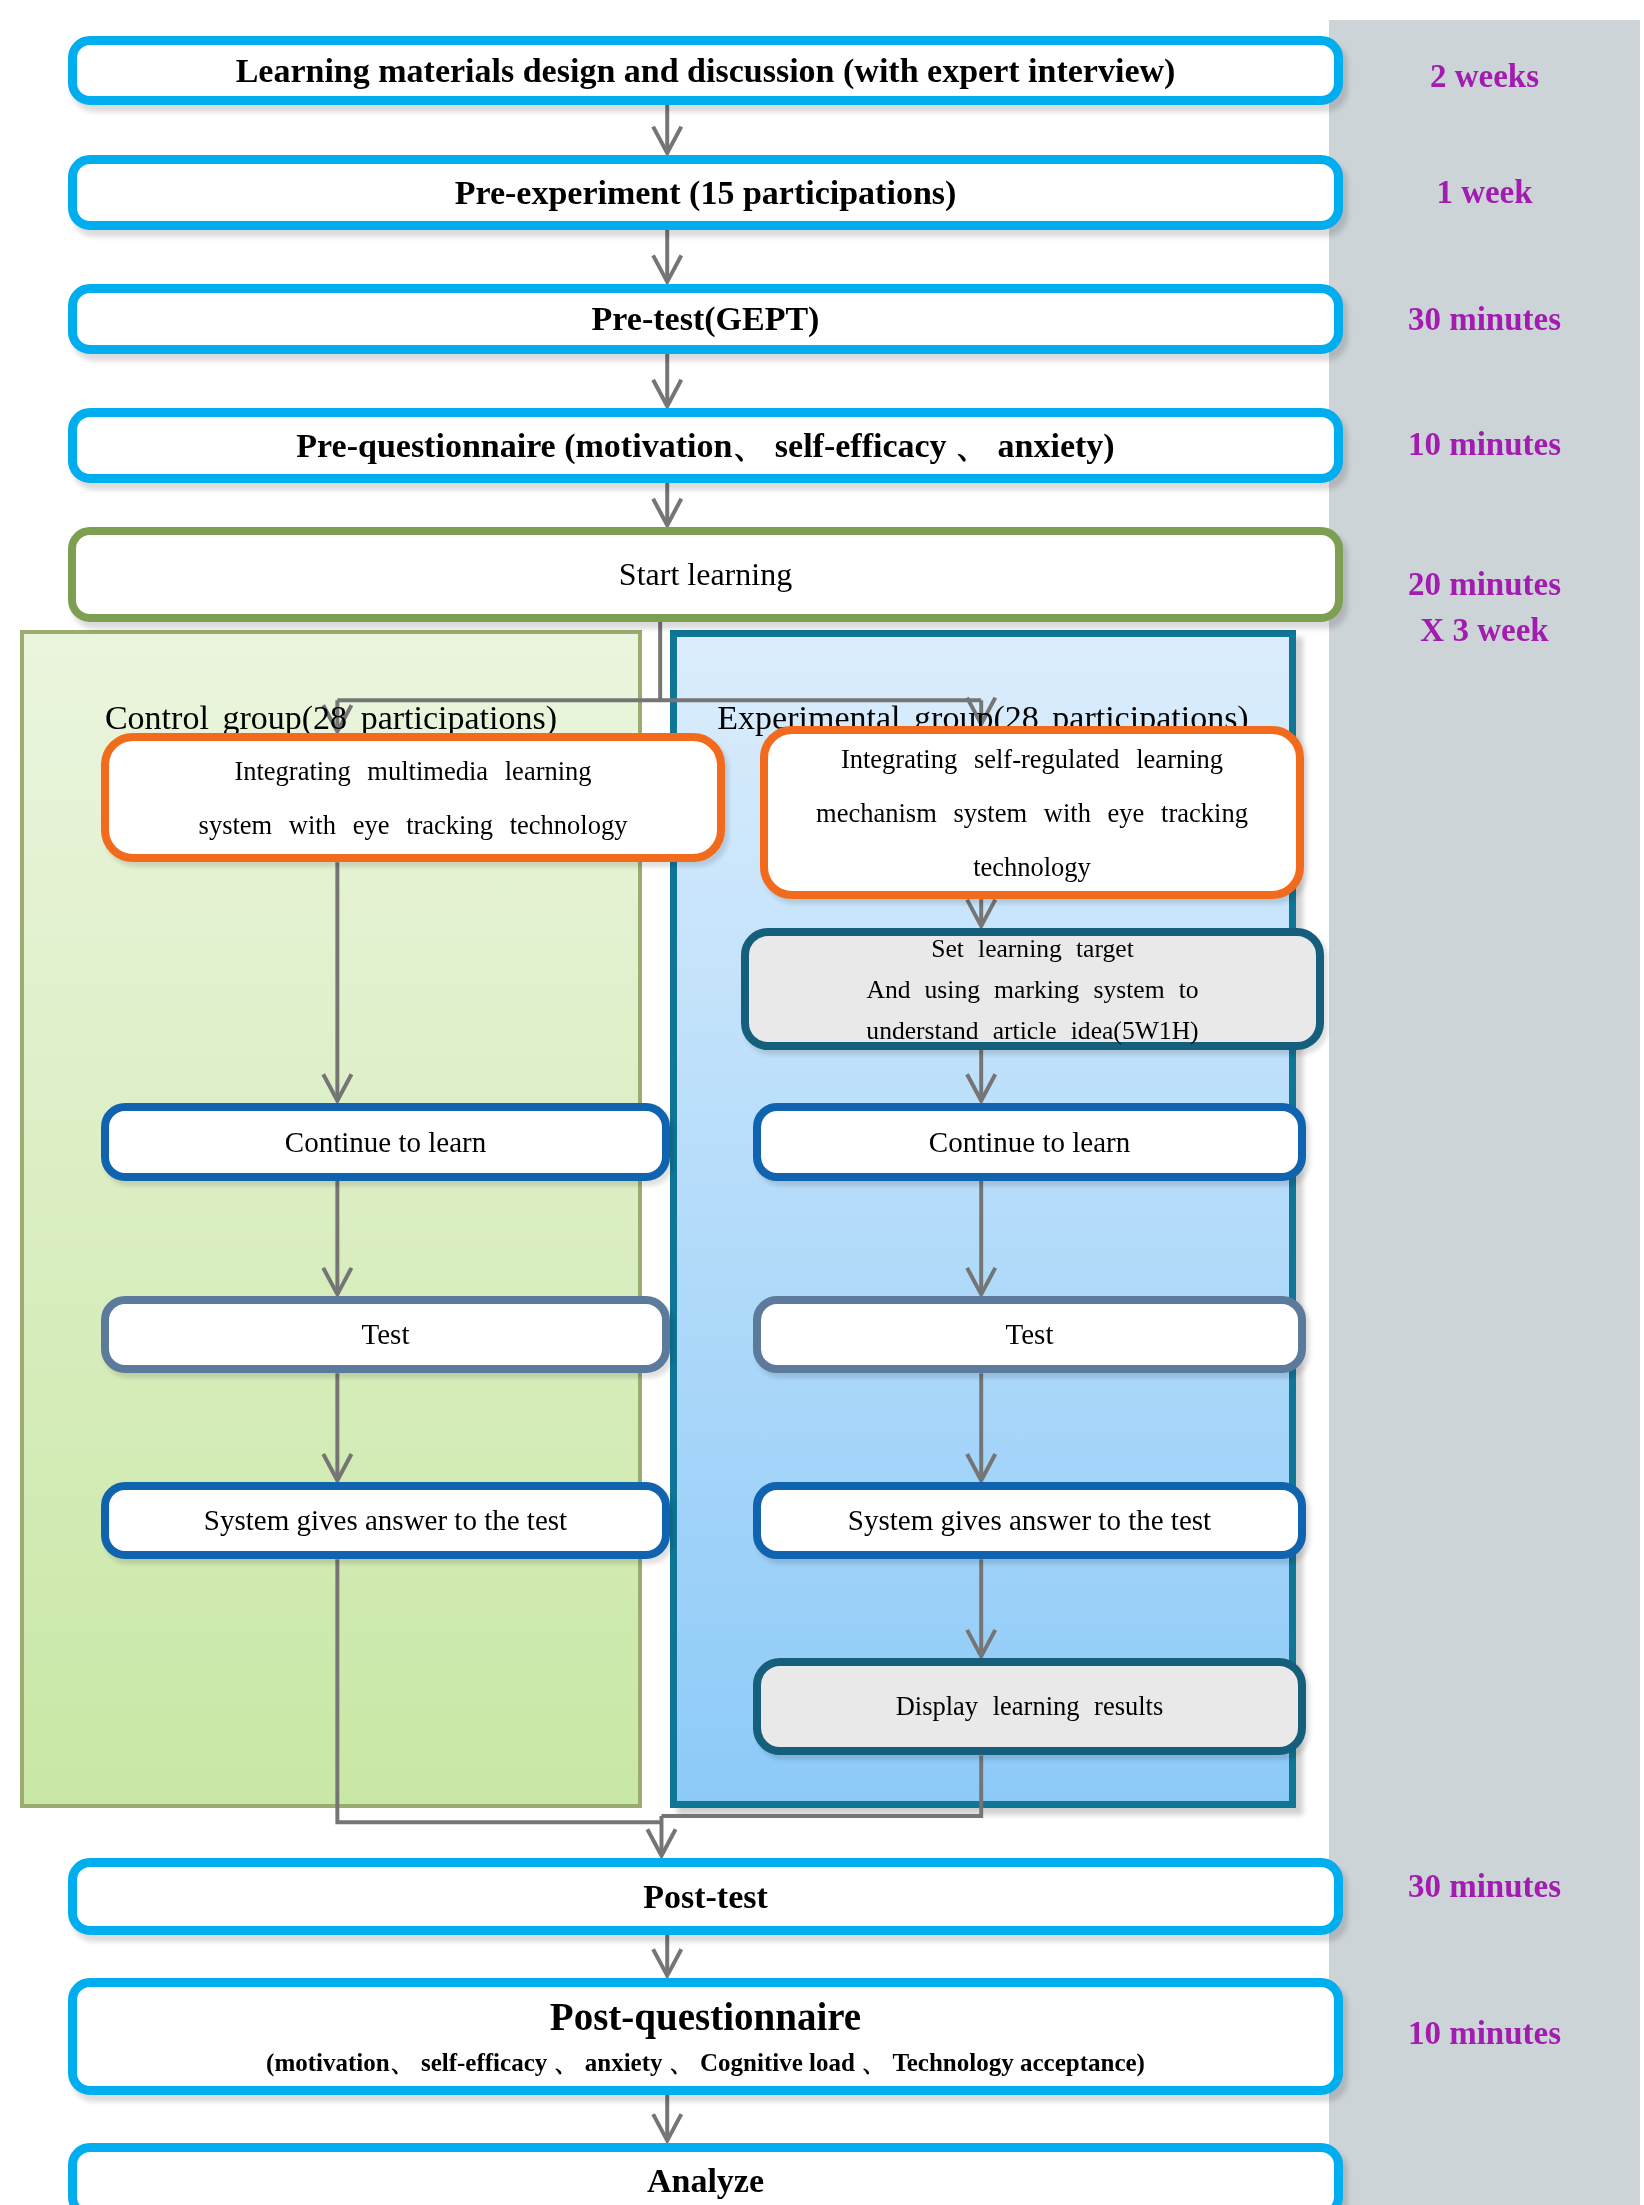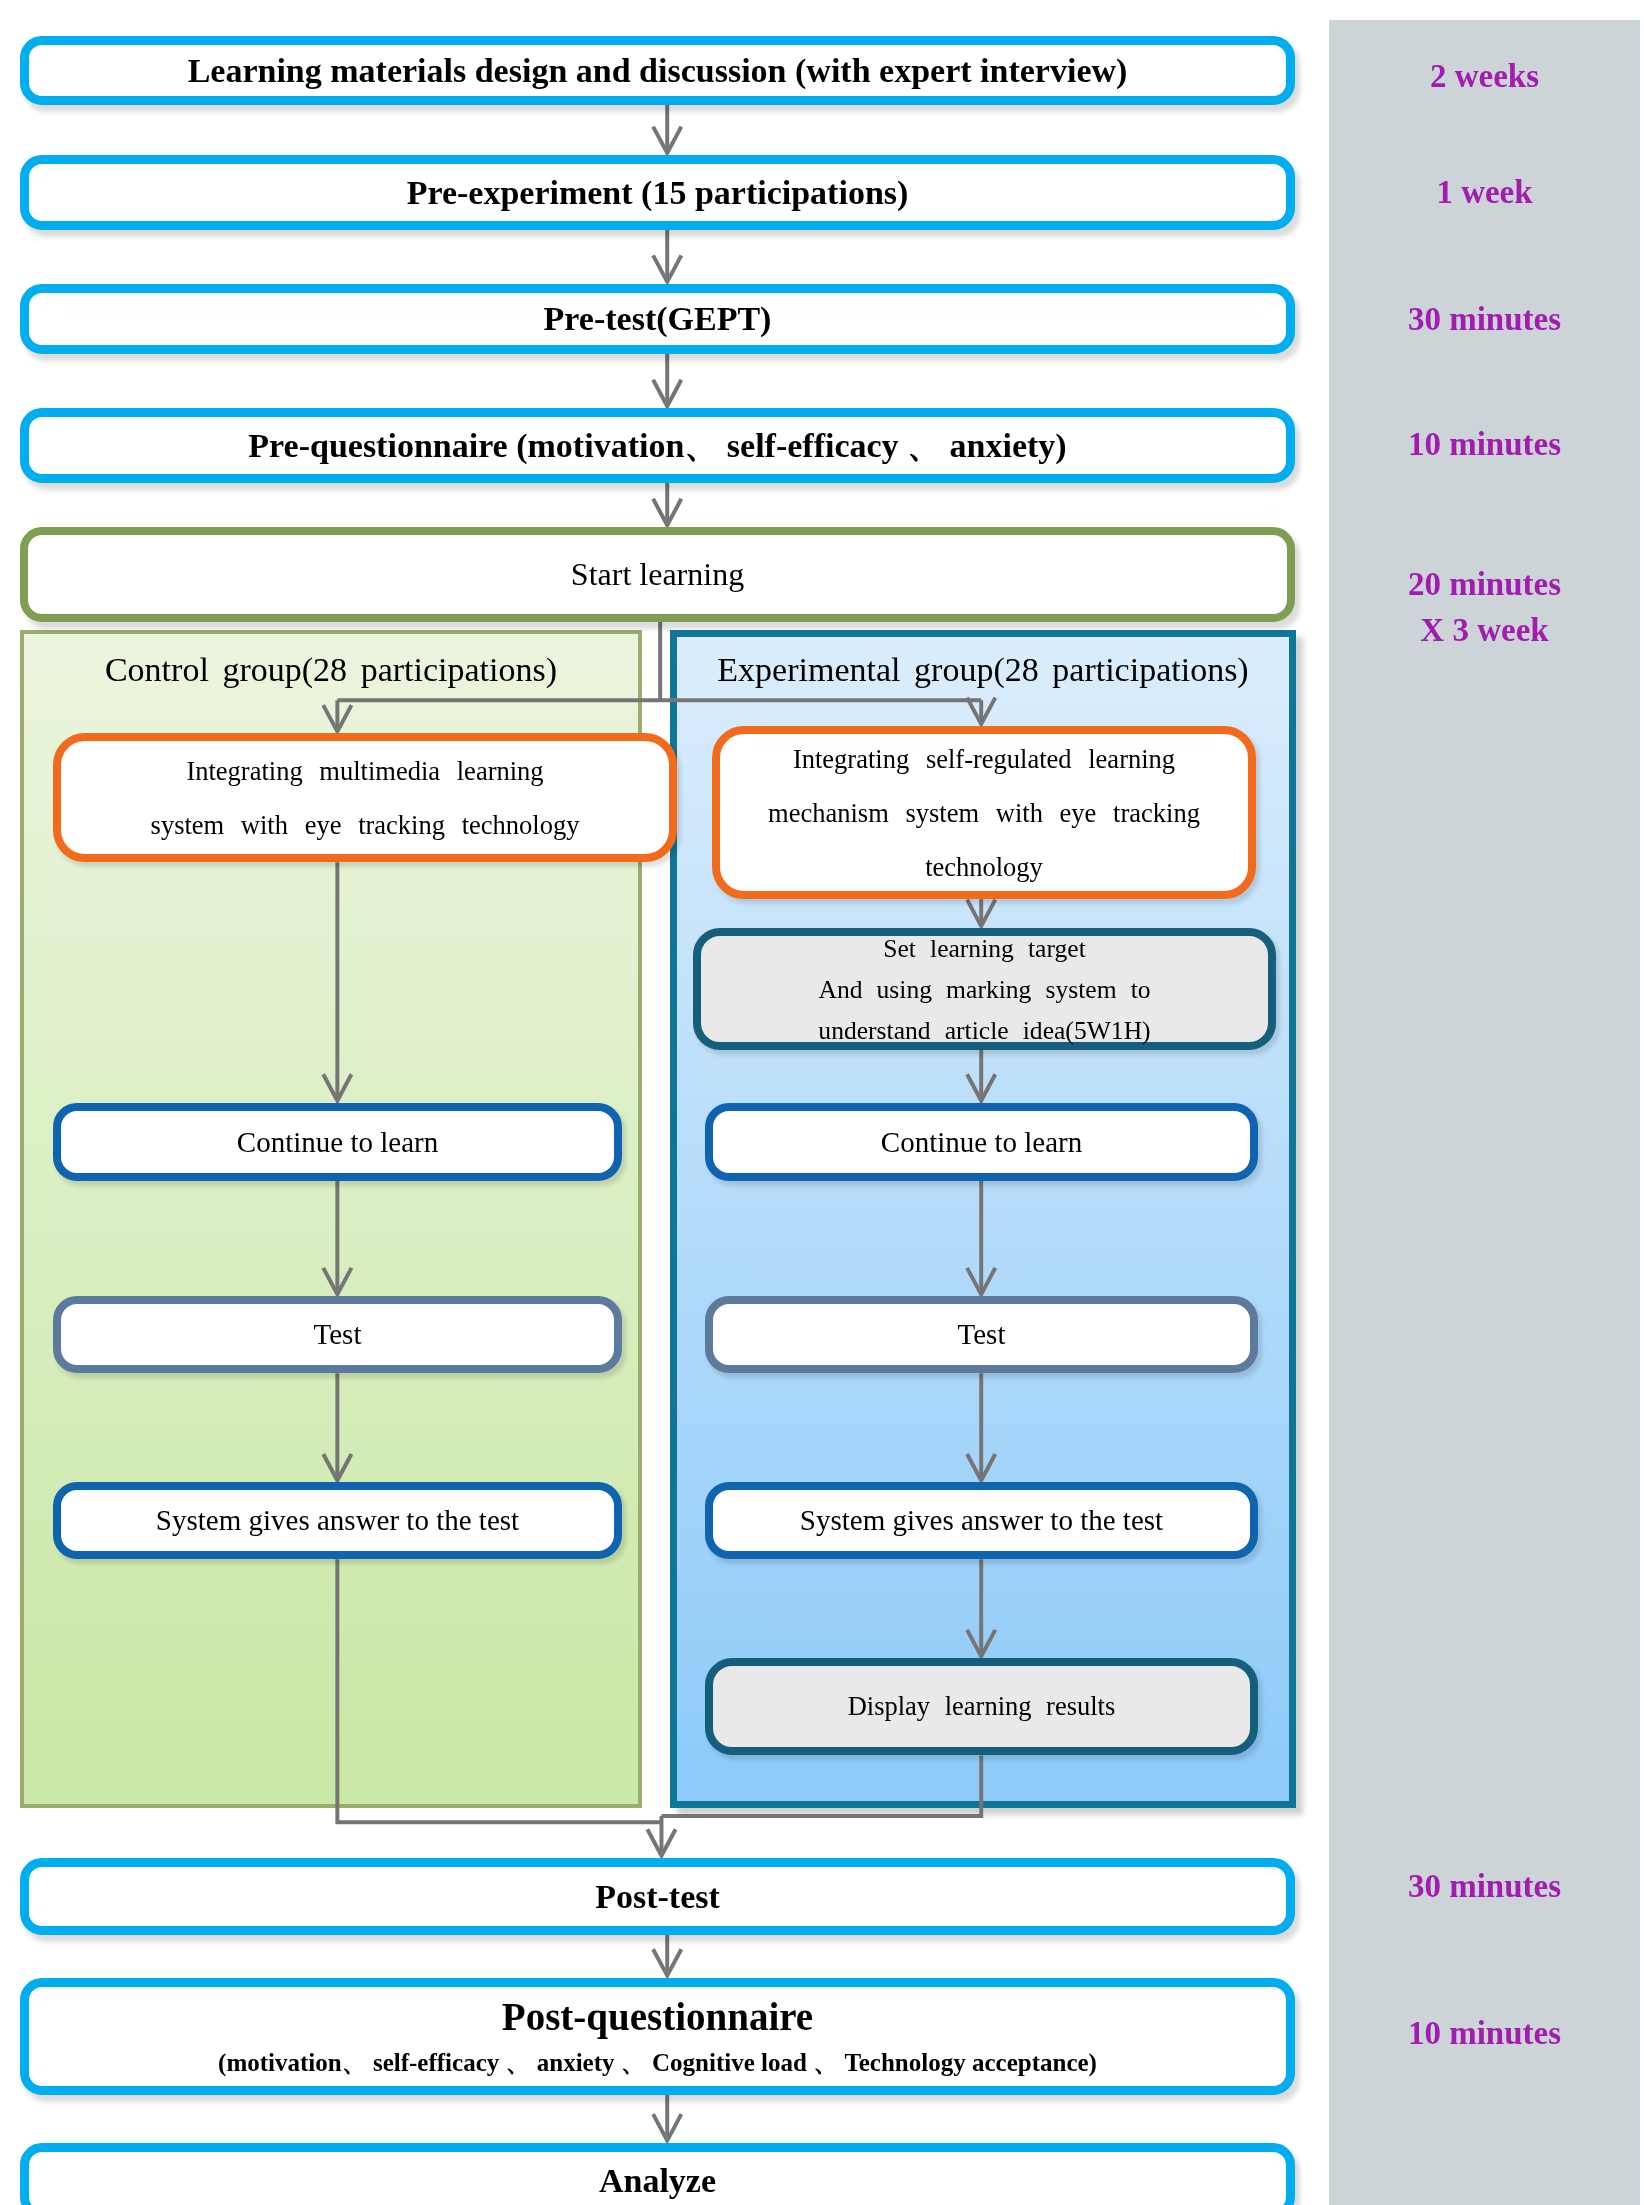--- a/index.html
+++ b/index.html
@@ -4,34 +4,34 @@
 <style>
   html,body{margin:0;padding:0;background:#fff;}
   #stage{position:relative;width:1644px;height:2261px;background:#fff;overflow:hidden;
          font-family:"Liberation Serif","DejaVu Serif",serif;color:#000;}
   .panel{position:absolute;box-sizing:border-box;z-index:1;}
   .panel-control{border:4.4px solid var(--cpb);background:linear-gradient(to bottom,var(--cbgt),var(--cbgb));}
   .panel-exp{border:7px solid var(--epb);background:linear-gradient(to bottom,var(--ebgt),var(--ebgb));
              box-shadow:7px 7px 5.3px rgba(0,0,0,0.18);}
   #wires{position:absolute;left:0;top:0;z-index:2;}
   .box{position:absolute;box-sizing:border-box;background:#fff;display:flex;flex-direction:column;
-       align-items:center;justify-content:center;text-align:center;z-index:3;}
+       align-items:center;justify-content:center;text-align:center;z-index:3;margin-left:48px;}
   .cyan{border:9.7px solid var(--cyan);border-radius:22px;font-weight:bold;font-size:34px;
         box-shadow:4.4px 6.2px 5.3px rgba(0,0,0,0.14);}
   .olive{border:8px solid var(--olive);border-radius:22px;font-size:32px;
         box-shadow:4.4px 6.2px 5.3px rgba(0,0,0,0.14);}
   .orangeb{border:8.8px solid var(--orange);border-radius:32px;font-size:26.5px;line-height:54px;
         word-spacing:0.38em;box-shadow:3.5px 4.4px 4.4px rgba(0,0,0,0.12);}
   .blueb{border:8px solid var(--blue);border-radius:24px;font-size:29px;
         box-shadow:3.5px 4.4px 4.4px rgba(0,0,0,0.12);}
   .slateb{border:8px solid var(--slate);border-radius:24px;font-size:29px;
         box-shadow:3.5px 4.4px 4.4px rgba(0,0,0,0.12);}
   .grayb{border:8px solid var(--teal);border-radius:27px;background:var(--graybg);font-size:25.6px;
         line-height:41px;word-spacing:0.3em;box-shadow:3.5px 4.4px 4.4px rgba(0,0,0,0.12);}
-  .hdr{position:absolute;left:0;width:100%;text-align:center;font-size:34px;z-index:3;word-spacing:0.15em;}
+  .hdr{position:absolute;left:0;width:100%;text-align:center;font-size:34px;z-index:3;word-spacing:0.15em;margin-top:48px;}
   .pq-title{font-size:39px;font-weight:bold;line-height:52px;}
   .pq-sub{font-size:25px;font-weight:bold;line-height:39px;}
   .sidebar{position:absolute;background:var(--sbg);z-index:1;}
   .slabel{position:absolute;left:0;width:100%;text-align:center;font-weight:bold;font-size:33px;
           line-height:46px;color:#a21caf;z-index:2;}
 </style>
 </head>
 <body>
 
 <div id="stage">

